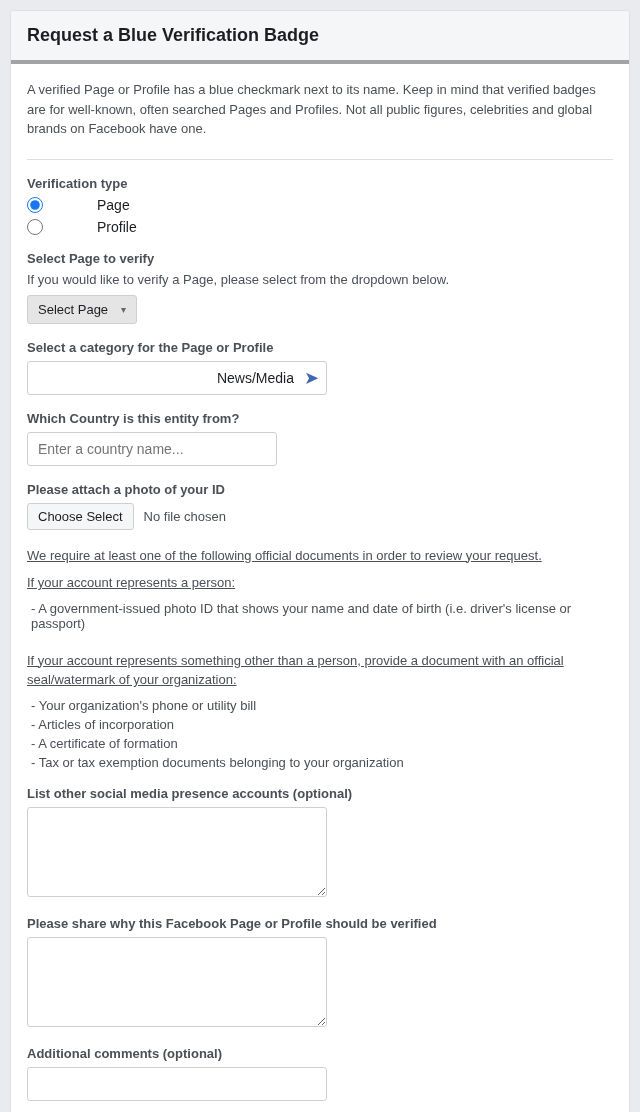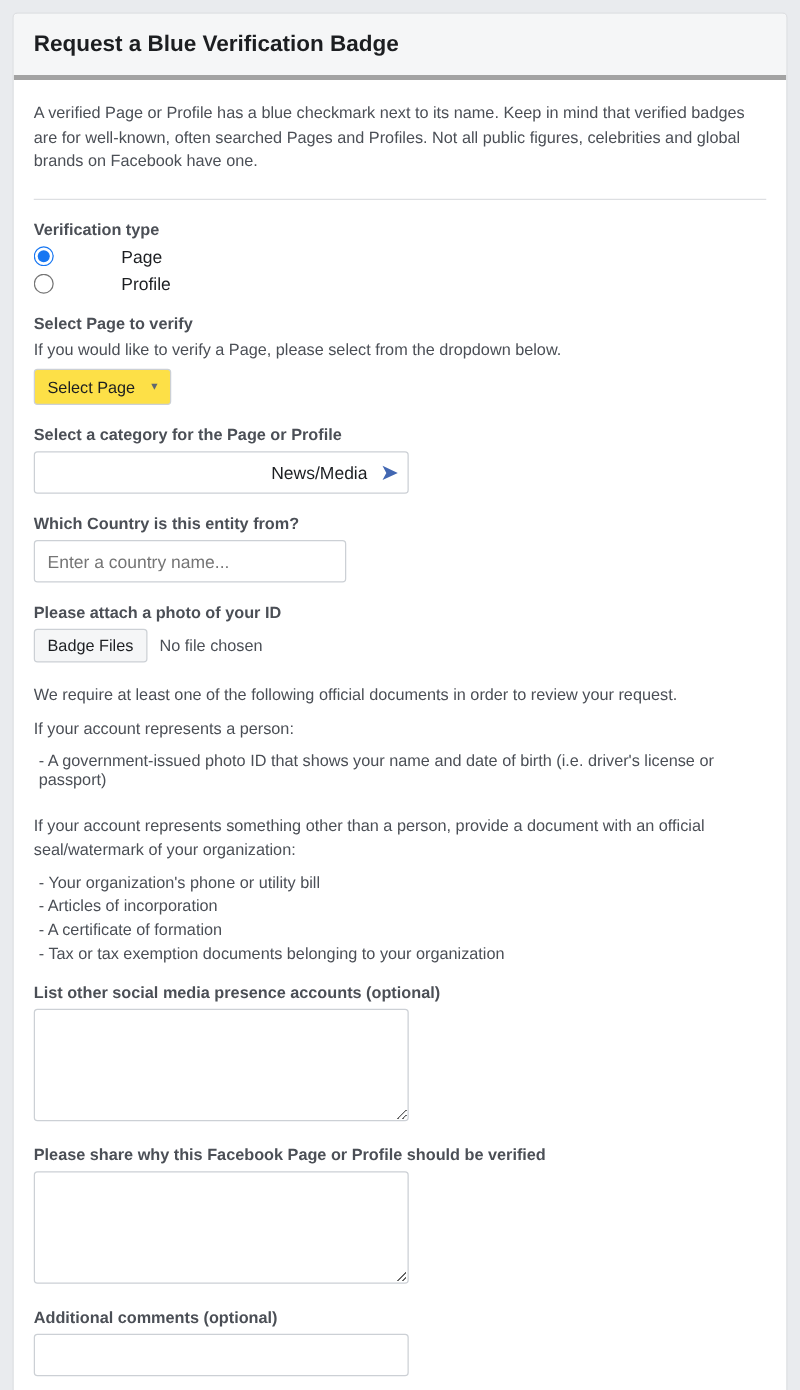--- a/index.html
+++ b/index.html
@@ -73,21 +73,21 @@
       accent-color: #1877f2;
     }
     .radio-item label {
       font-size: 14px;
       color: #1c1e21;
       cursor: pointer;
     }
     .dropdown-btn {
       display: inline-flex;
       align-items: center;
-      background: #fde047;
+      background: #e5e5e5;
       border: 1px solid #ccd0d5;
       border-radius: 3px;
       padding: 6px 10px;
       font-size: 13px;
       color: #1c1e21;
       cursor: pointer;
       min-width: 110px;
       justify-content: space-between;
       gap: 8px;
       text-align: right;
@@ -148,20 +148,21 @@
     }
     .file-no-chosen {
       font-size: 13px;
       color: #4b4f56;
     }
     .info-text {
       font-size: 13px;
       color: #4b4f56;
       margin-bottom: 8px;
       line-height: 1.5;
+      text-decoration: underline;
     }
     .bullet-text {
       font-size: 13px;
       color: #4b4f56;
       margin-bottom: 4px;
       padding-left: 4px;
     }
     .textarea-field {
       width: 300px;
       height: 90px;
@@ -241,21 +242,21 @@
 
     <div class="section">
       <span class="field-label">Which Country is this entity from?</span>
       <input type="text" class="text-input" placeholder="Enter a country name..." style="">
     </div>
 
     <div class="section">
       <span class="field-label">Please attach a photo of your ID</span>
       <div class="file-input-area">
         <button class="file-btn">
-          <span>Badge Files</span>
+          <span>Choose Select</span>
         </button>
         <span class="file-no-chosen">No file chosen</span>
 
       </div>
     </div>
 
     <div class="section">
       <p class="info-text">We require at least one of the following official documents in order to review your request.</p>
       <p class="info-text">If your account represents a person:</p>
       <p class="bullet-text">- A government-issued photo ID that shows your name and date of birth (i.e. driver's license or passport)</p>

